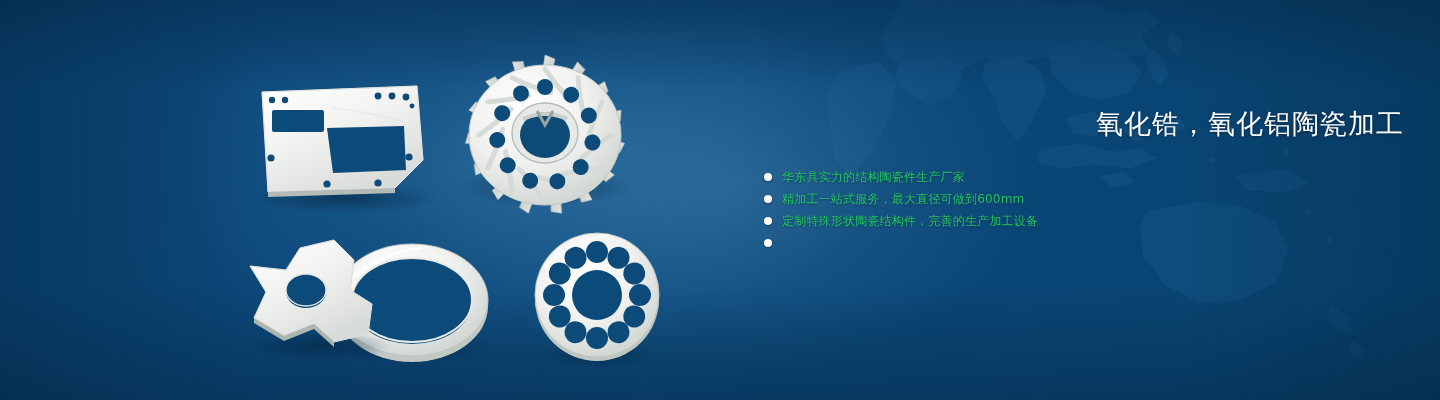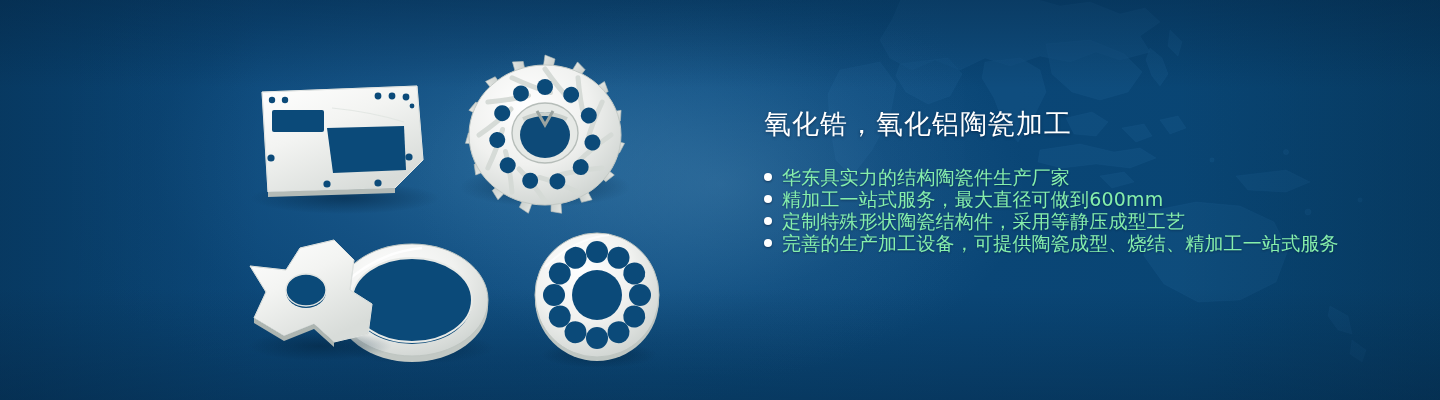--- a/index.html
+++ b/index.html
@@ -72,20 +72,21 @@
   }
   .headline {
     color: #ffffff;
     font-size: 27px;
     line-height: 40px;
     letter-spacing: 1px;
     font-weight: normal;
     margin: 0 0 22px 0;
     text-shadow: 0 1px 3px rgba(0,20,45,0.55);
     white-space: nowrap;
+    text-align: right;
   }
   .bullets {
     list-style: none;
     margin: 0;
     padding: 0;
   }
   .bullet-row {
     display: flex;
     align-items: center;
     height: 22px;
@@ -94,22 +95,22 @@
   .bullet-dot {
     flex: 0 0 auto;
     width: 8px;
     height: 8px;
     border-radius: 50%;
     background: #ffffff;
     margin-right: 10px;
     box-shadow: 0 1px 2px rgba(0,20,45,0.5);
   }
   .bullet-text {
-    color: #86efac;
-    font-size: 19px;
+    color: #22c55e;
+    font-size: 12px;
     line-height: 22px;
     letter-spacing: 0.2px;
     white-space: nowrap;
     text-shadow: 0 1px 2px rgba(0,20,45,0.45);
   }
 </style>
 </head>
 <body>
 
 <div id="banner">
@@ -318,22 +319,21 @@
       <li class="bullet-row">
         <span class="bullet-dot"></span>
         <span class="bullet-text">华东具实力的结构陶瓷件生产厂家</span>
       </li>
       <li class="bullet-row">
         <span class="bullet-dot"></span>
         <span class="bullet-text">精加工一站式服务，最大直径可做到600mm</span>
       </li>
       <li class="bullet-row">
         <span class="bullet-dot"></span>
-        <span class="bullet-text">定制特殊形状陶瓷结构件，采用等静压成型工艺</span>
+        <span class="bullet-text">定制特殊形状陶瓷结构件，完善的生产加工设备</span>
       </li>
       <li class="bullet-row">
         <span class="bullet-dot"></span>
-        <span class="bullet-text">完善的生产加工设备，可提供陶瓷成型、烧结、精加工一站式服务</span>
       </li>
     </ul>
   </div>
 
 </div>
 
 </body></html>

